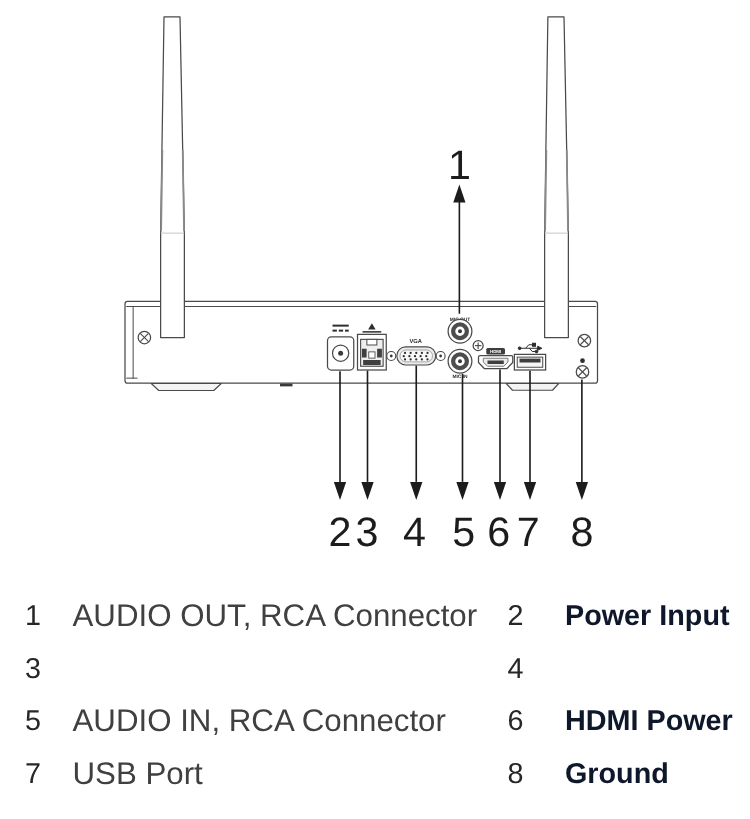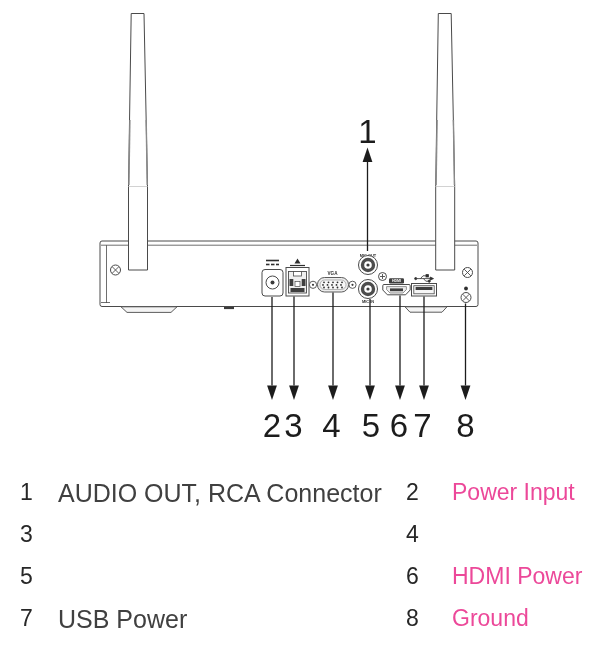--- a/index.html
+++ b/index.html
@@ -7,21 +7,21 @@
         font-family:"Liberation Sans",sans-serif;color:#222;}
   .diagram-svg{position:absolute;top:0;left:0;}
   .diagram-svg text{font-family:"Liberation Sans",sans-serif;}
   .callout-num{font-size:33px;fill:#1c1c1c;}
   .silk{font-weight:bold;fill:#2e2e2e;letter-spacing:0;}
   .legend{position:absolute;left:0;top:479px;width:600px;}
   .legend-row{position:relative;height:42px;}
   .legend-row .n1{position:absolute;left:20px;top:0;font-size:23px;color:#272727;}
   .legend-row .l1{position:absolute;left:58px;top:0;font-size:25px;color:#404040;white-space:nowrap;}
   .legend-row .n2{position:absolute;left:406px;top:0;font-size:23px;color:#272727;}
-  .legend-row .l2{position:absolute;left:452px;top:0;font-size:23px;color:#ec4899;white-space:nowrap;}
+  .legend-row .l2{position:absolute;left:452px;top:0;font-size:23px;color:#0f172a;white-space:nowrap;font-weight:bold;}
 </style>
 </head>
 <body>
 
 <div class="page">
 
   <svg class="diagram-svg" width="600" height="460" viewBox="0 0 600 460">
 
     <g stroke="#4a4a4a" fill="#ffffff" stroke-width="1">
       <rect x="100" y="241" width="378" height="65.5" rx="2"></rect>
@@ -202,24 +202,25 @@
       <span class="l1">AUDIO OUT, RCA Connector</span>
       <span class="n2">2</span>
       <span class="l2">Power Input</span>
     </div>
     <div class="legend-row">
       <span class="n1">3</span>
       <span class="n2">4</span>
     </div>
     <div class="legend-row">
       <span class="n1">5</span>
+      <span class="l1">AUDIO IN, RCA Connector</span>
       <span class="n2">6</span>
       <span class="l2">HDMI Power</span>
     </div>
     <div class="legend-row">
       <span class="n1">7</span>
-      <span class="l1">USB Power</span>
+      <span class="l1">USB Port</span>
       <span class="n2">8</span>
       <span class="l2">Ground</span>
     </div>
   </div>
 
 </div>
 
 </body></html>

